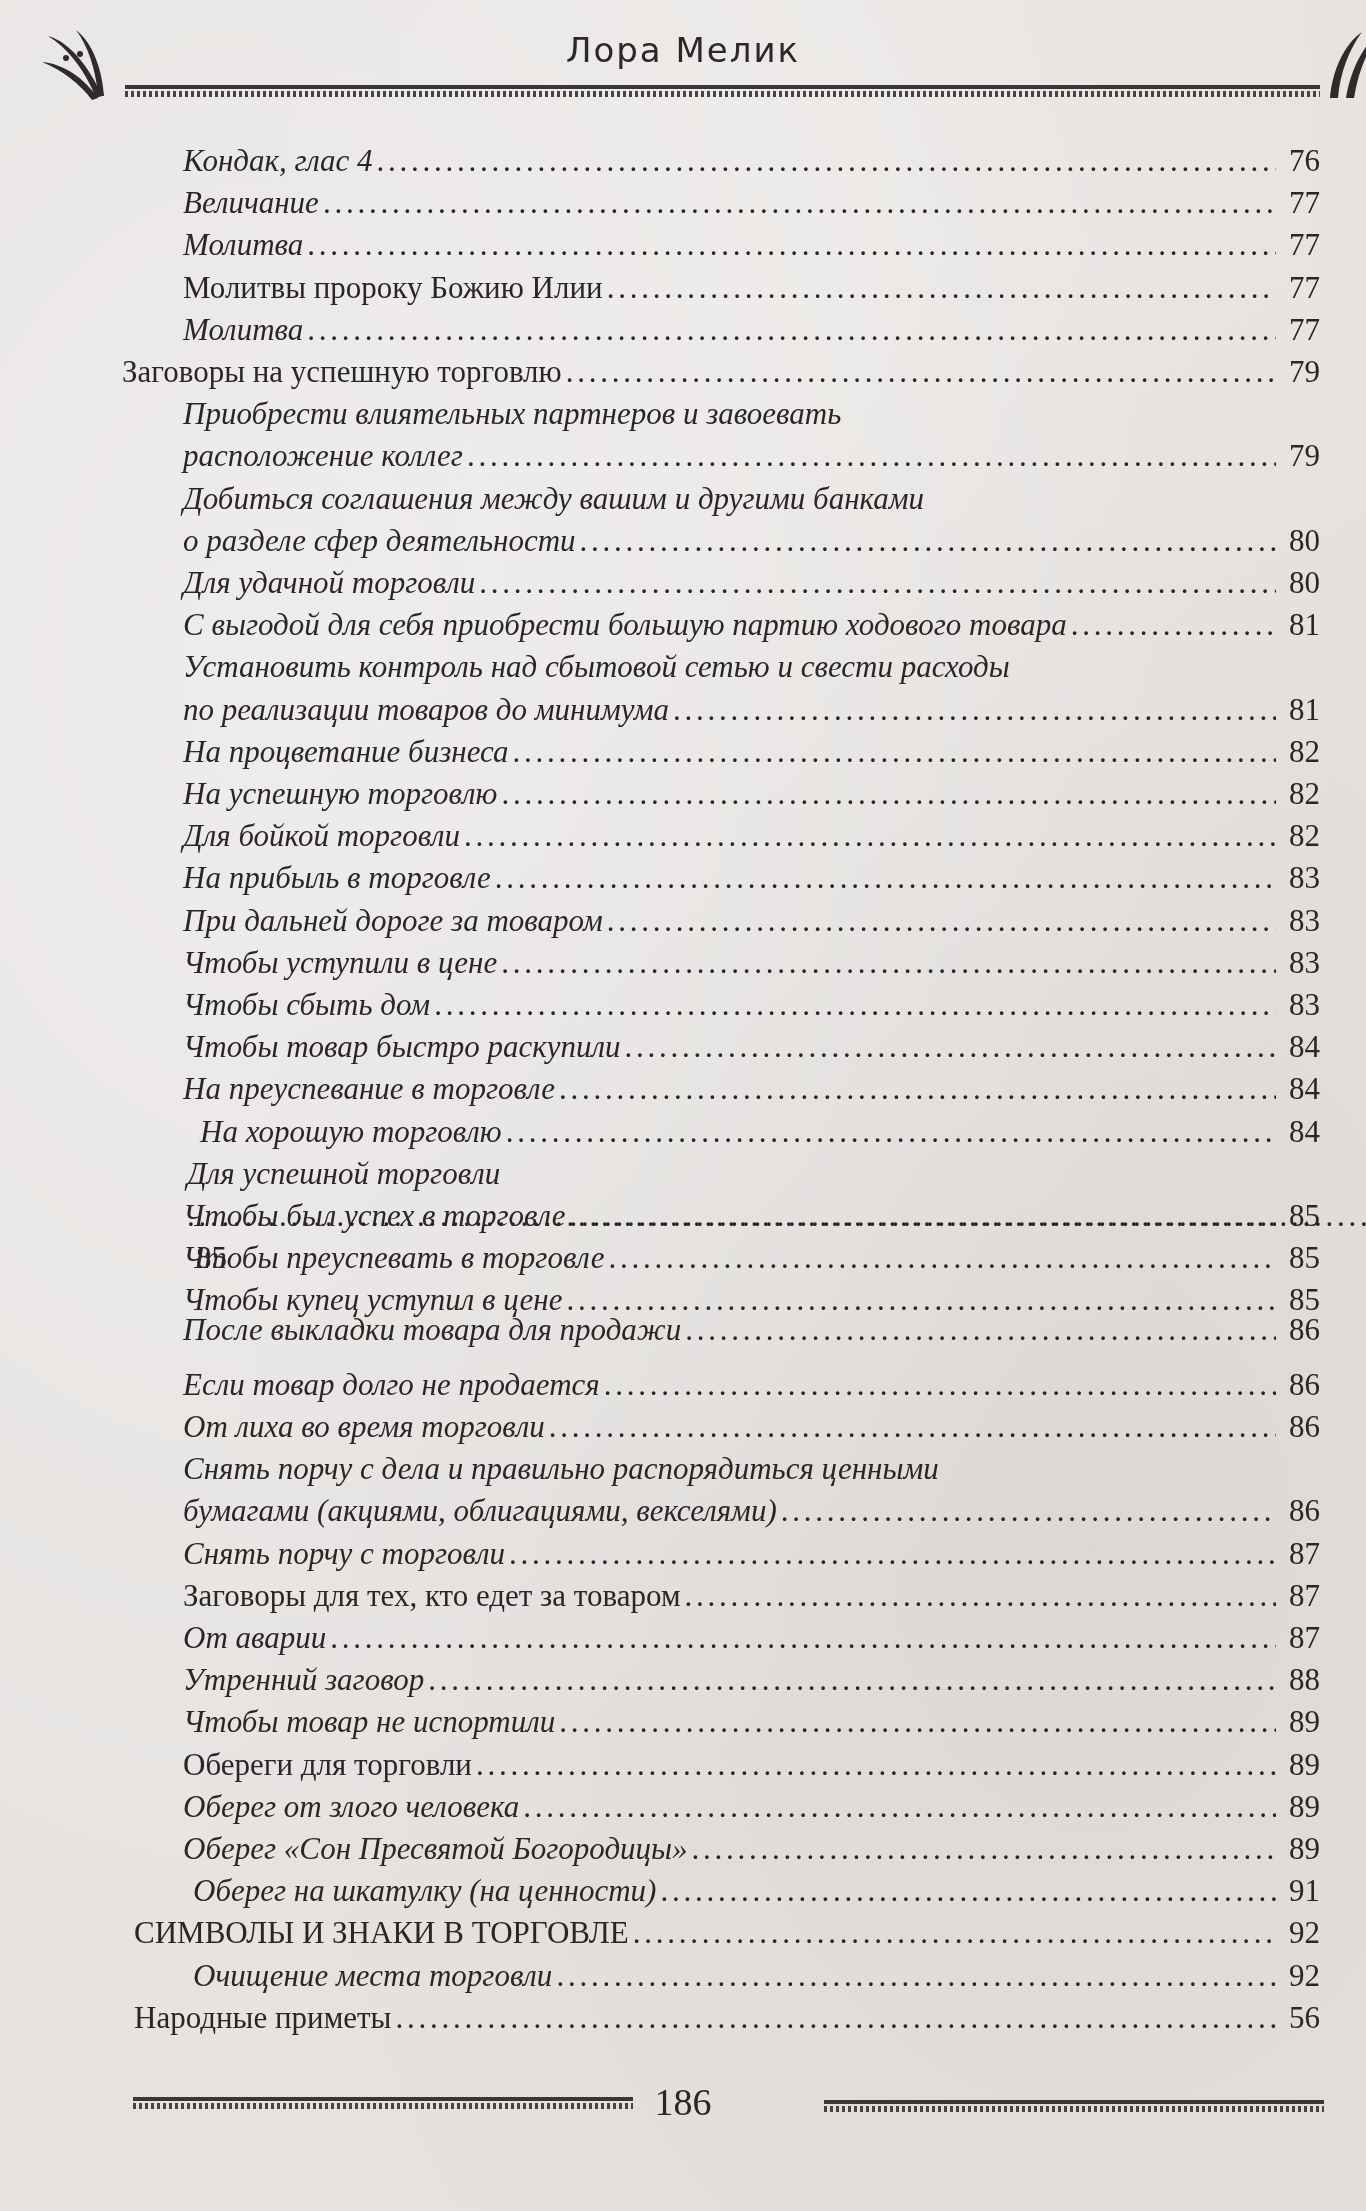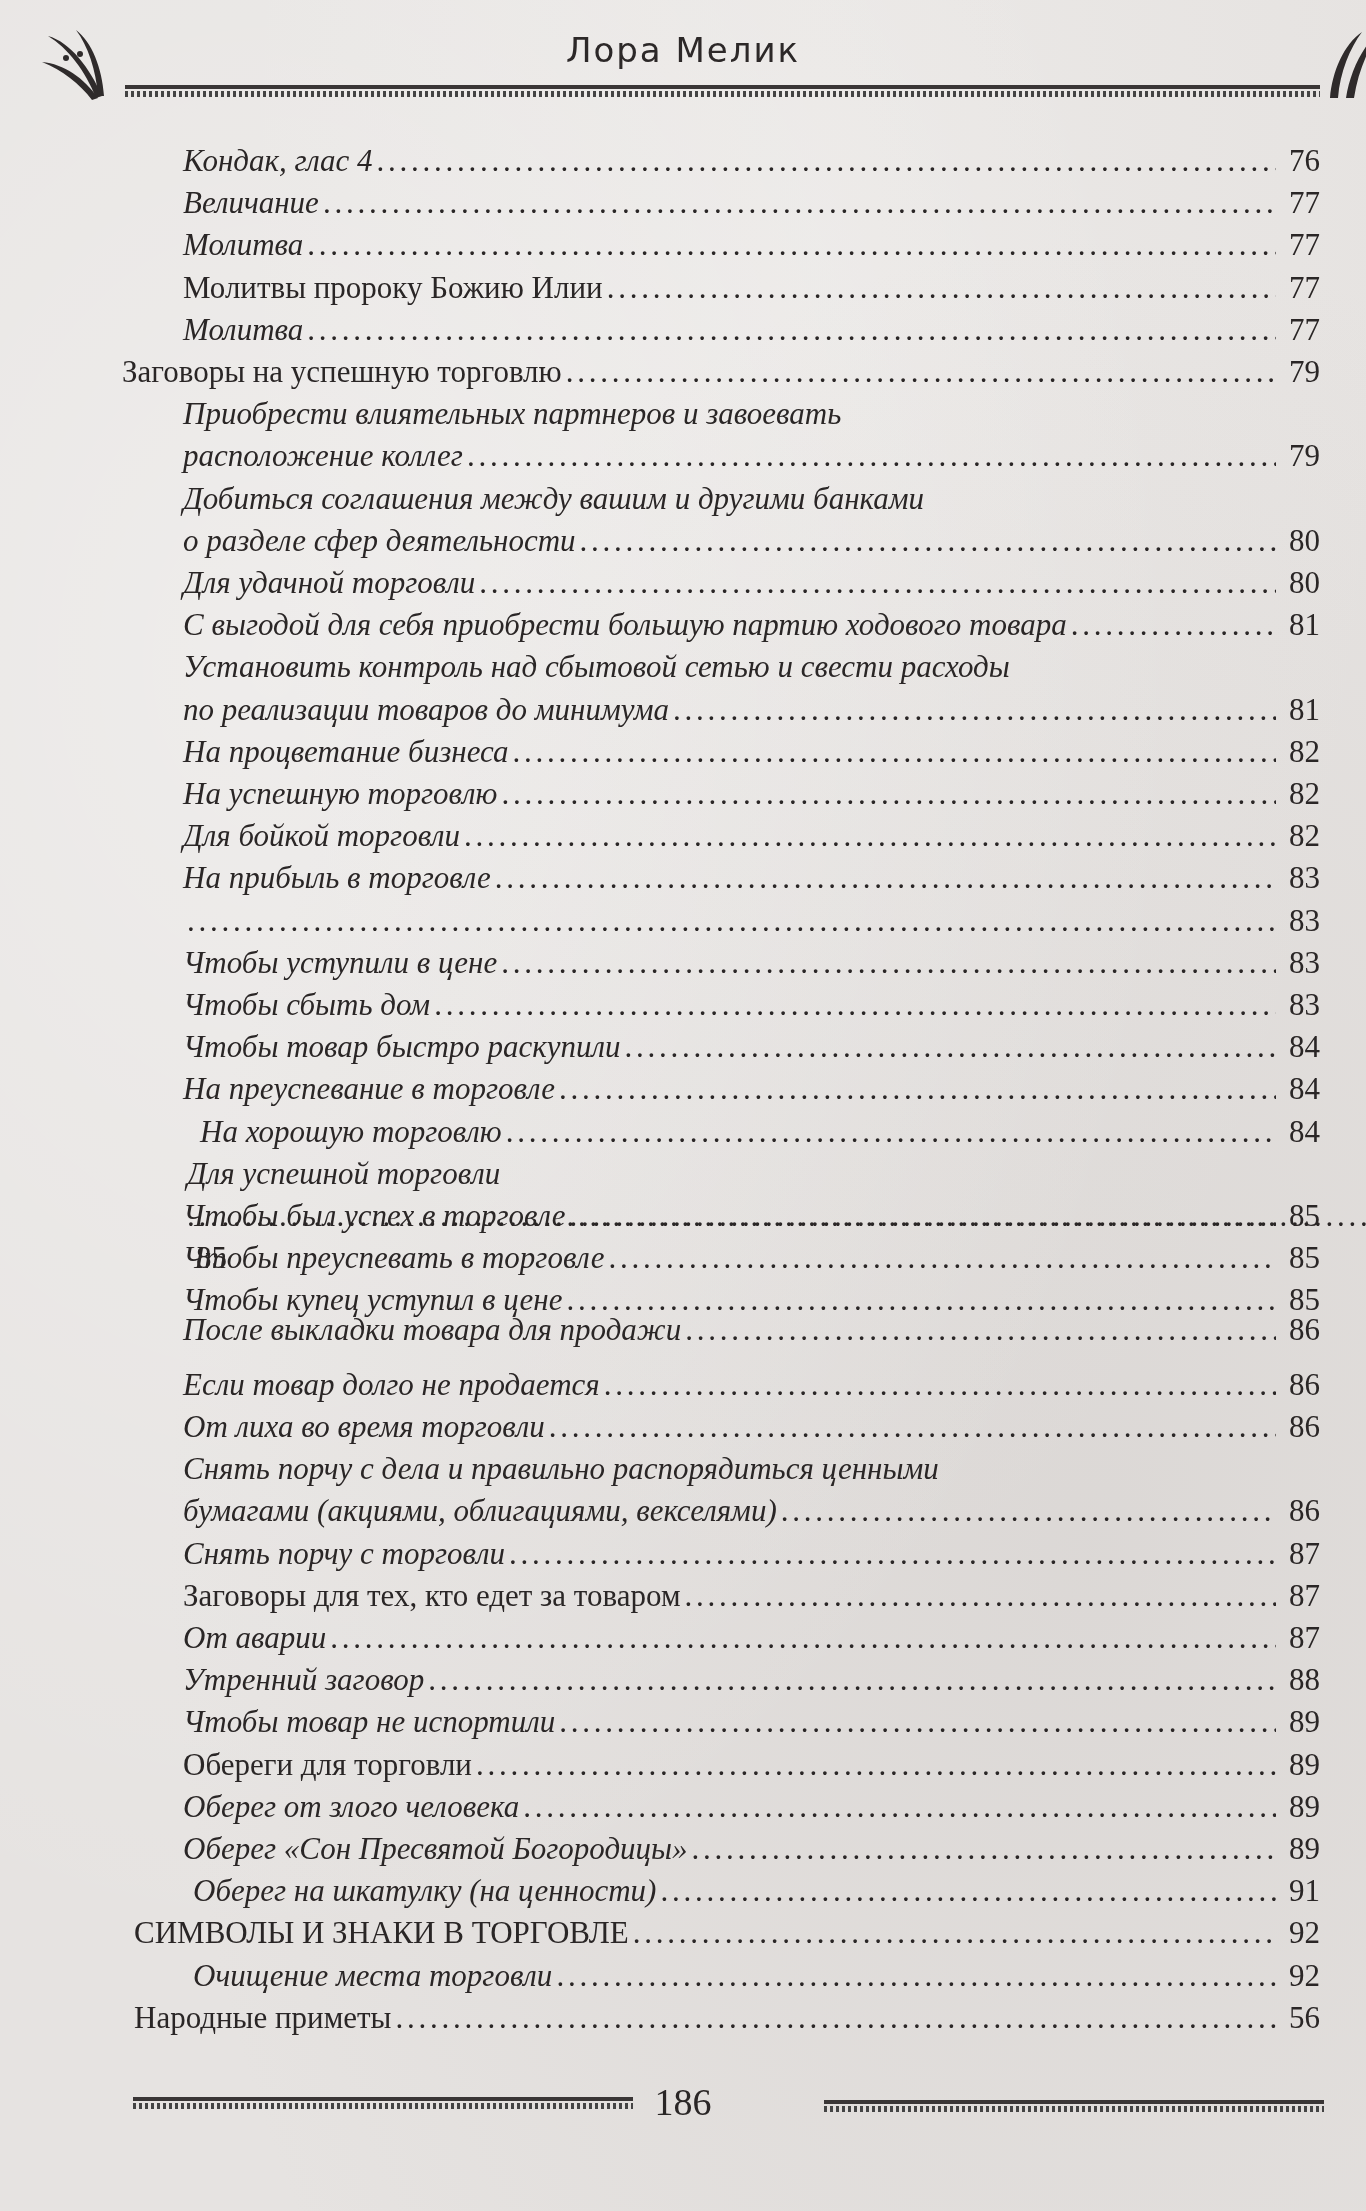--- a/index.html
+++ b/index.html
@@ -186,20 +186,21 @@
     </div>
     <div class="entry italic" style="top: 717.4px; height: 42.2px;">
       <div class="line" style="left: 183px; top: 0px;">
         <span class="label">На прибыль в торговле</span>
         <span class="dots"></span>
         <span class="page">83</span>
       </div>
     </div>
     <div class="entry italic" style="top: 759.6px; height: 42.2px;">
       <div class="line" style="left: 183px; top: 0px;">
+        <span class="label">При дальней дороге за товаром</span>
         <span class="dots"></span>
         <span class="page">83</span>
       </div>
     </div>
     <div class="entry italic" style="top: 801.8px; height: 42.2px;">
       <div class="line" style="left: 183px; top: 0px;">
         <span class="label">Чтобы уступили в цене</span>
         <span class="dots"></span>
         <span class="page">83</span>
       </div>

